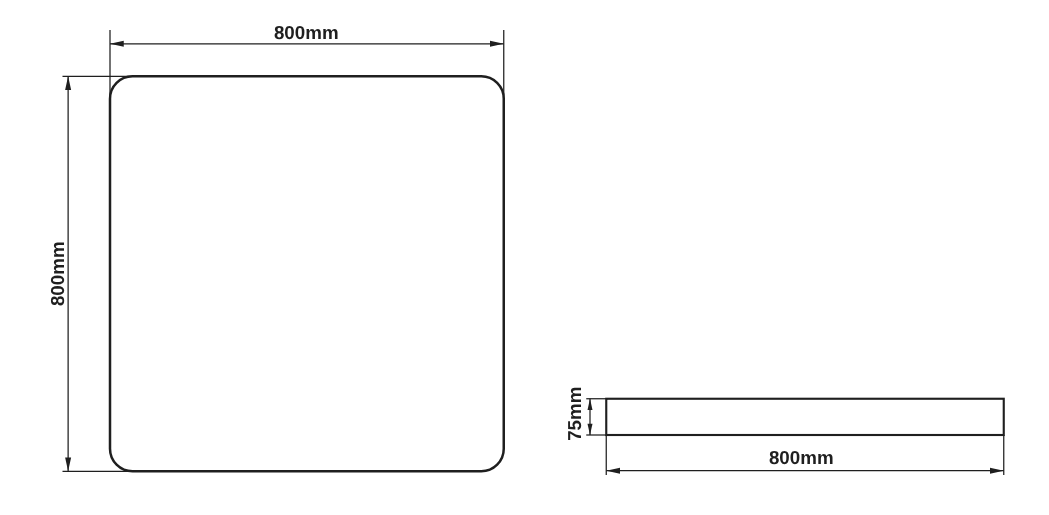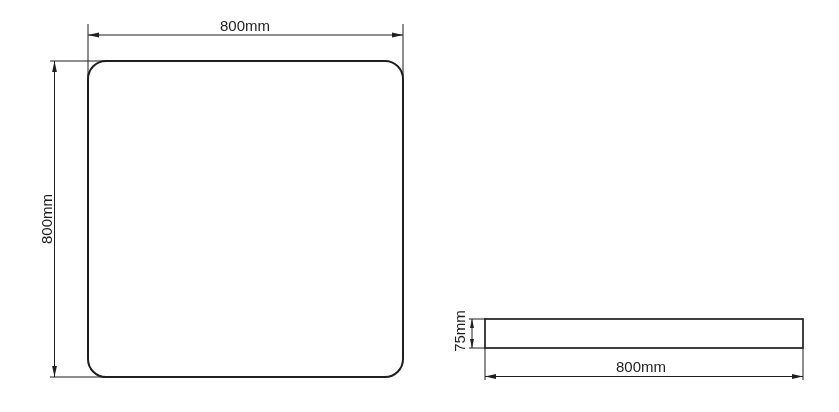--- a/index.html
+++ b/index.html
@@ -6,20 +6,21 @@
     margin: 0;
     padding: 0;
     background: #ffffff;
   }
   .canvas {
     position: relative;
     width: 839px;
     height: 412px;
     background: var(--page-bg, #ffffff);
     overflow: hidden;
+    font-weight: bold;
   }
   svg { display: block; }
   .outline {
     fill: none;
     stroke: var(--line, #1f1f1f);
     stroke-width: 2;
   }
   .outline-thin {
     fill: none;
     stroke: var(--line, #1f1f1f);

